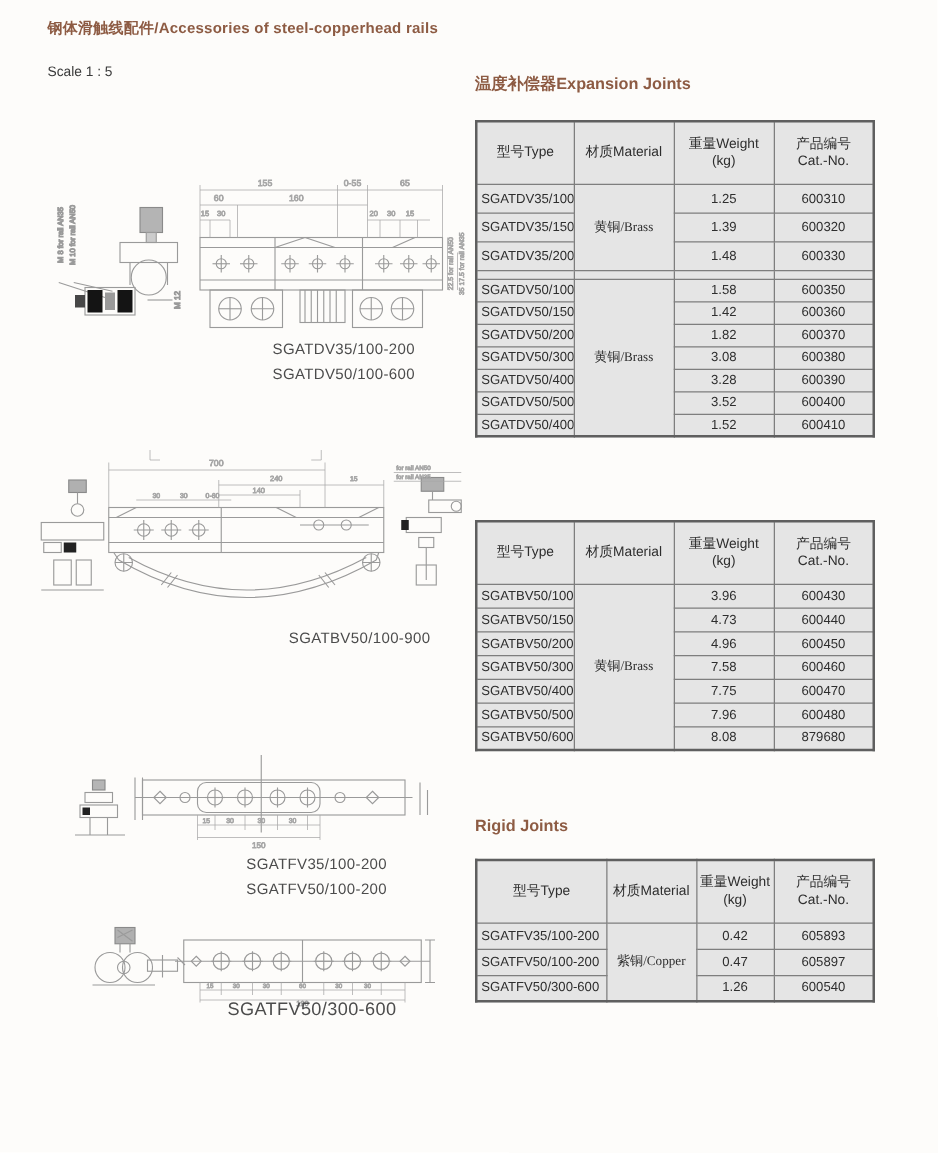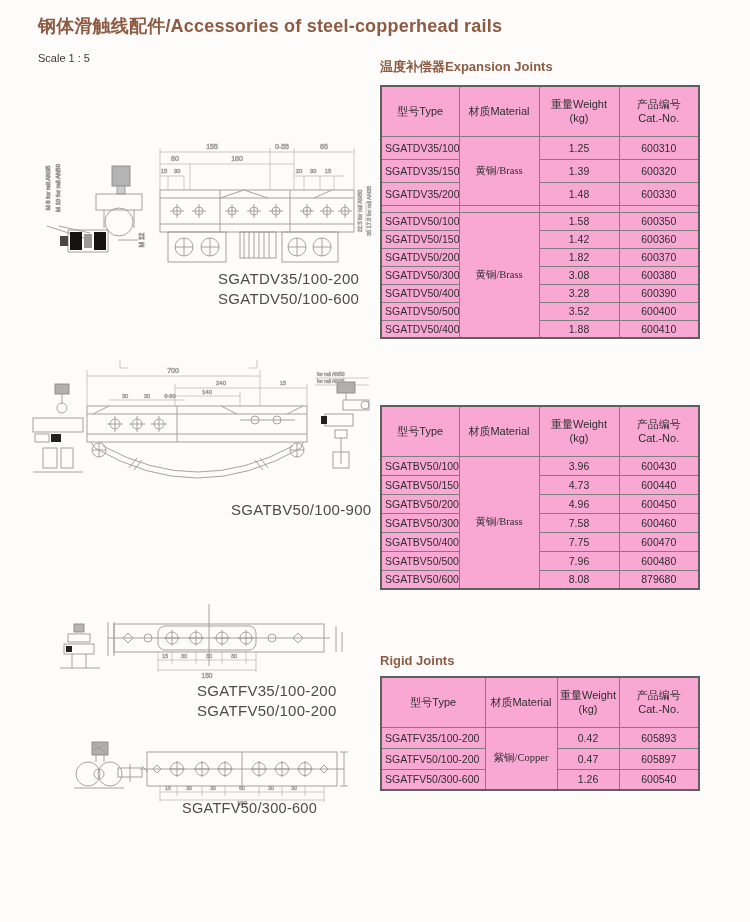--- a/index.html
+++ b/index.html
@@ -1,40 +1,40 @@
 <!DOCTYPE html>
 <html><head>
 <meta charset="utf-8">
 <style>
   html,body{margin:0;padding:0;background:#ffffff;}
   .page{position:relative;width:750px;height:922px;background:#fdfcfa;
         font-family:"Liberation Sans","DejaVu Sans",sans-serif;overflow:hidden;color:#2e2e2e;}
-  .page-title{position:absolute;left:38px;top:14px;font-size:18px;font-weight:bold;color:#8d5b43;letter-spacing:.2px;}
+  .page-title{position:absolute;left:38px;top:14px;font-size:12px;font-weight:bold;color:#8d5b43;letter-spacing:.2px;}
   .scale-label{position:absolute;left:38px;top:52px;font-size:11px;color:#3a3a3a;}
   .sec-title{position:absolute;font-size:13px;font-weight:bold;color:#8d5b43;}
   #sec-expansion{left:380px;top:58px;text-align:right;}
   #sec-rigid{left:380px;top:653px;}
 
   table.data{position:absolute;border-collapse:collapse;table-layout:fixed;width:318px;
-             font-size:10.5px;color:#2e2e2e;background:#f9a8d4;}
+             font-size:10.5px;color:#2e2e2e;background:#e5e5e5;margin-top:11px;}
   table.data,table.data th,table.data td{border:1px solid #7e7e7e;}
   table.data{border:2px solid #5f5f5f;}
   table.data thead tr{height:50px;}
   table.data th{font-weight:normal;font-size:11px;text-align:center;padding:0 2px;line-height:14px;}
   table.data td{text-align:center;padding:0 3px;overflow:hidden;white-space:nowrap;}
   table.data td:first-child{text-align:left;}
   table.data td.mat{text-align:center;font-family:Liberation Serif, serif;}
   table.data tr.spacer td{border-top:1px solid #7e7e7e;border-bottom:1px solid #7e7e7e;}
   #table-expansion1{left:380px;top:85px;}
   #table-expansion2{left:380px;top:405px;}
   #table-rigid{left:380px;top:676px;}
 
   .dwg{position:absolute;}
   .dwg text{font-family:"Liberation Sans","DejaVu Sans",sans-serif;fill:#5f5f5f;}
-  .cap{position:absolute;font-size:15px;color:#4c4c4c;line-height:20px;letter-spacing:.3px;}
+  .cap{position:absolute;font-size:12px;color:#4c4c4c;line-height:20px;letter-spacing:.3px;}
   #cap-d1{left:218px;top:269px;}
   #cap-d2{left:231px;top:500px;}
   #cap-d3{left:197px;top:681px;}
   #cap-d4{left:182px;top:798px;font-size:14.5px;}
 </style>
 </head>
 <body>
 
 <div class="page">
 
@@ -118,21 +118,21 @@
           <td>3.28</td>
           <td>600390</td>
         </tr>
         <tr style="height: 18px;">
           <td>SGATDV50/500</td>
           <td>3.52</td>
           <td>600400</td>
         </tr>
         <tr style="height: 18px;">
           <td>SGATDV50/400</td>
-          <td>1.88</td>
+          <td>1.52</td>
           <td>600410</td>
         </tr>
       </tbody>
     </table>
 
   <table class="data" id="table-expansion2">
     <colgroup>
         <col style="width:78px">
         <col style="width:80px">
         <col style="width:80px">

